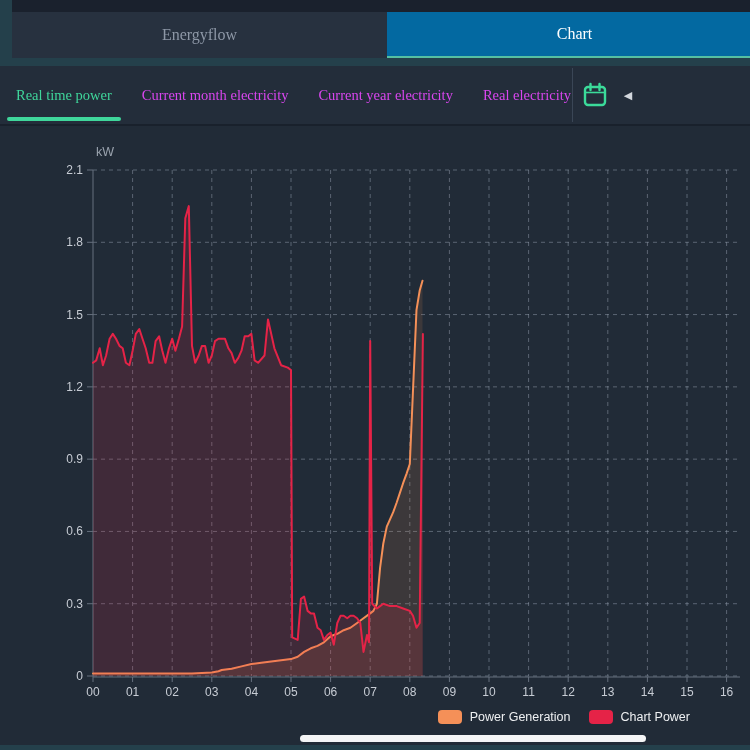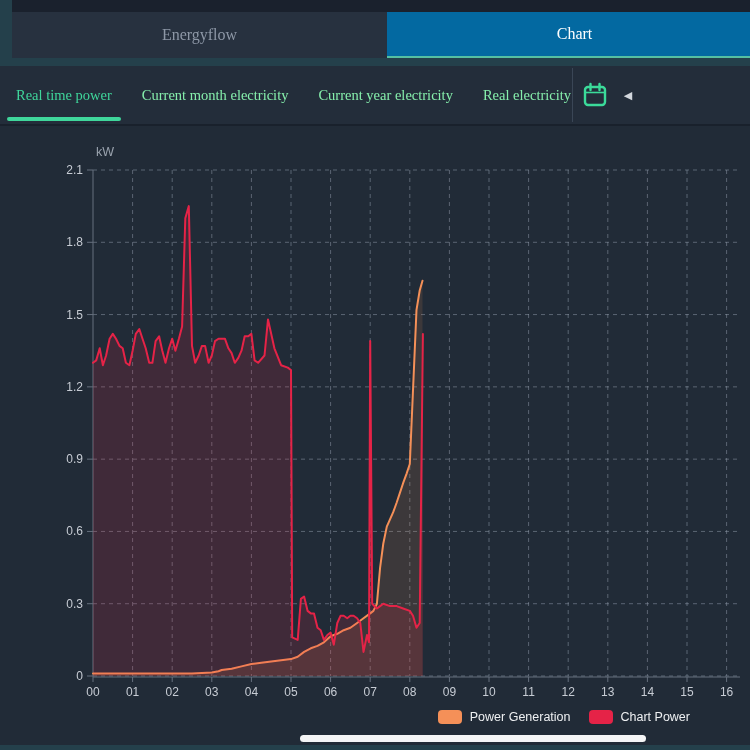--- a/index.html
+++ b/index.html
@@ -18,21 +18,21 @@
     box-sizing:border-box;
   }
   .nav-tab.active{background:#0369a1;color:#ffffff;border-bottom:2px solid #55c0a2;}
   
   .subtab-bar{
     position:absolute;top:66px;left:0;width:750px;height:60px;background:#232d3a;
     border-bottom:2px solid #19212c;box-sizing:border-box;padding-left:28px;
   }
   .subtab-list{position:absolute;top:0;left:16px;height:58px;display:flex;align-items:center;gap:30px;}
   .subtab{
-    font-family:"Liberation Serif",serif;font-size:14.5px;color:#86efac;cursor:pointer;
+    font-family:"Liberation Serif",serif;font-size:14.5px;color:#d946ef;cursor:pointer;
     position:relative;white-space:nowrap;
   }
   .subtab.active{color:#3fd69b;}
   .subtab.active::after{
     content:"";position:absolute;left:-9px;right:-9px;bottom:-17px;height:4px;
     border-radius:2px;background:#3fd69b;
   }
   .subtab-divider{position:absolute;left:572px;top:2px;width:1px;height:54px;background:#3a4656;}
   .calendar-btn{position:absolute;left:580px;top:14px;width:30px;height:30px;cursor:pointer;}
   .prev-btn{

